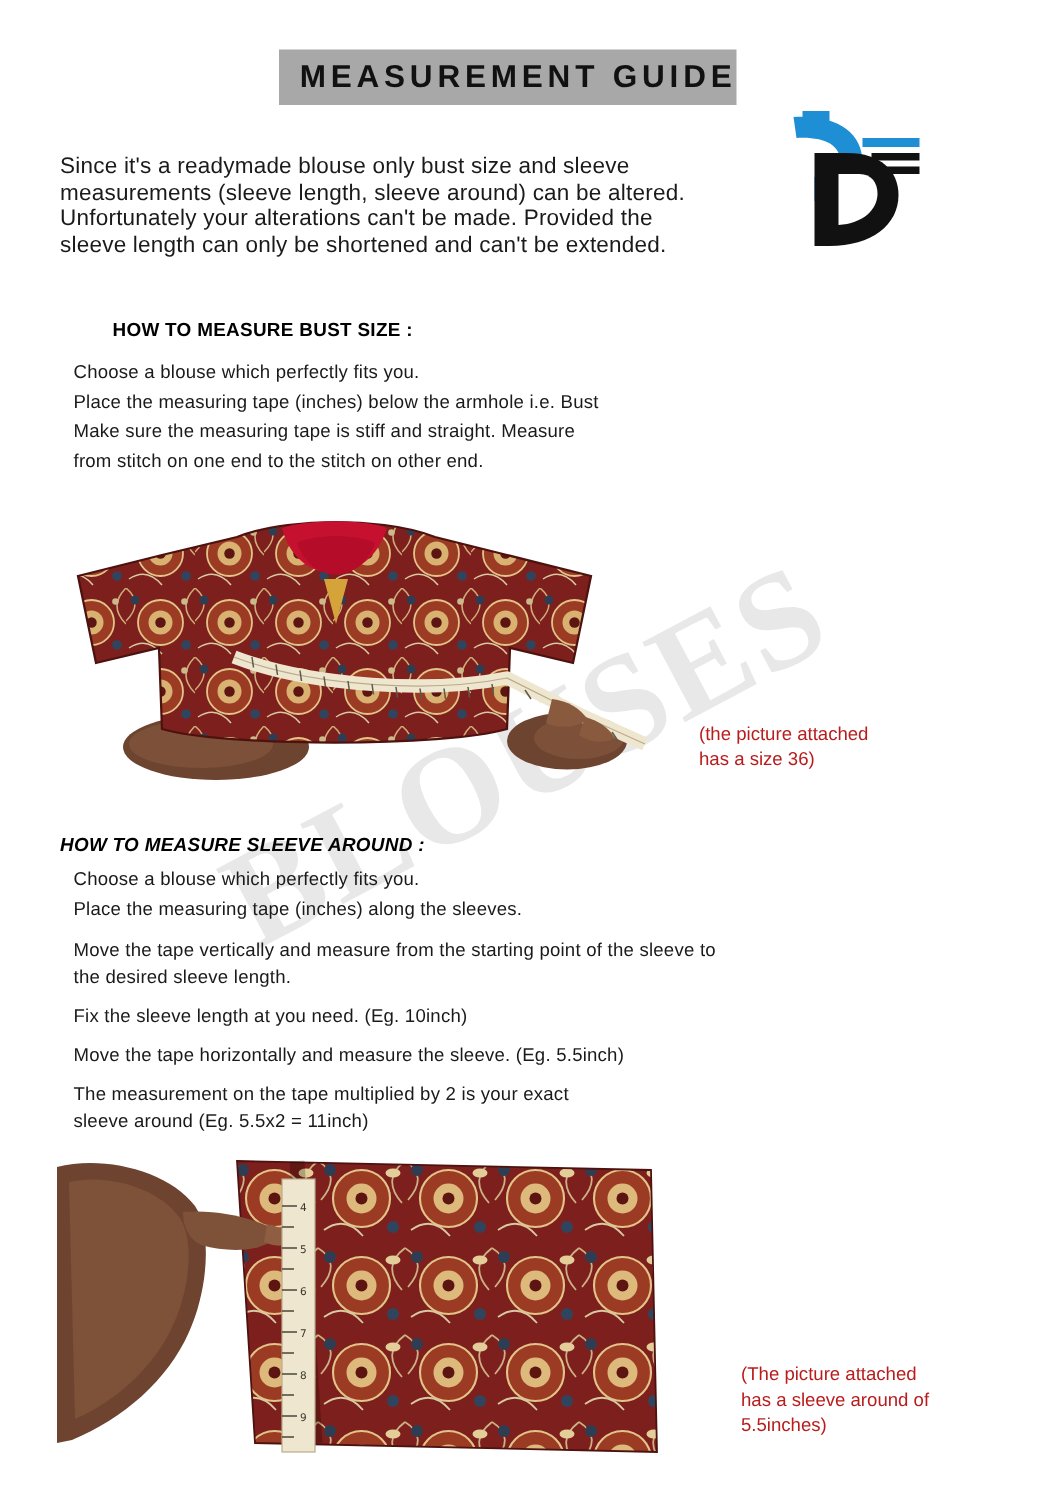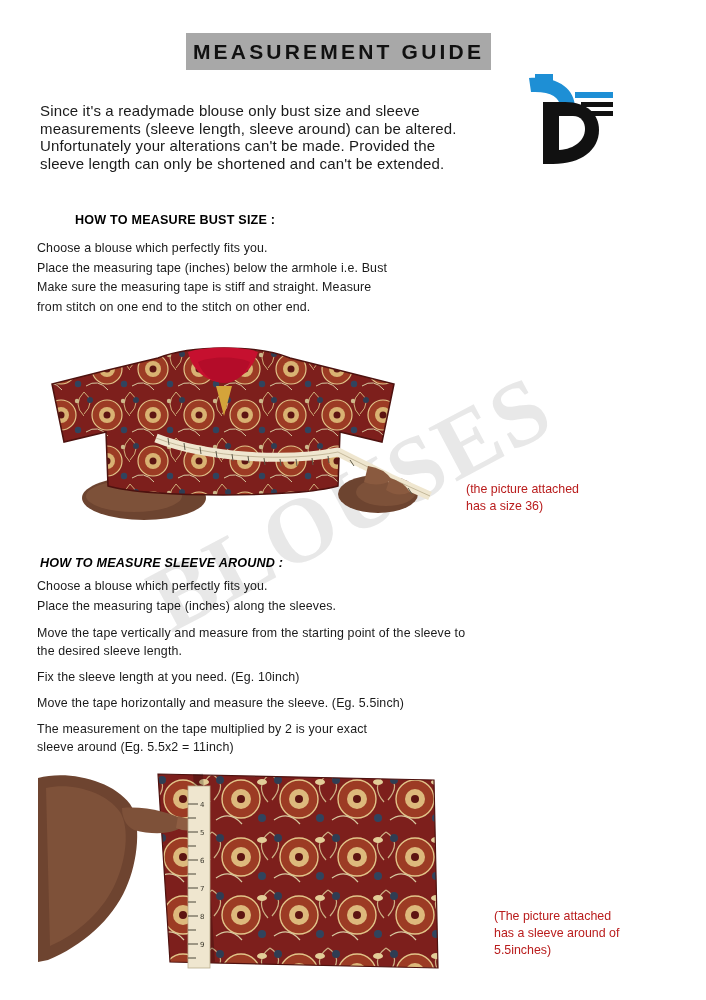--- a/index.html
+++ b/index.html
@@ -49,21 +49,21 @@
   
   .title-box {
     position: absolute;
     left: 186px;
     top: 33px;
     width: 305px;
     height: 37px;
     background: #a8a8a8;
     display: flex;
     align-items: center;
-    justify-content: center;
+    justify-content: flex-end;
     z-index: 3;
   }
   .title-box .title-text {
     font-family: "Liberation Sans", sans-serif;
     font-size: 21px;
     font-weight: 700;
     letter-spacing: 3.2px;
     color: #111111;
   }
 
@@ -108,21 +108,21 @@
     left: 37px;
     z-index: 3;
     font-size: 12.4px;
     line-height: 19.5px;
     color: #1a1a1a;
     letter-spacing: 0.15px;
   }
   .body-bust { top: 239px; width: 470px; }
   .body-sleeve1 { top: 577px; width: 470px; }
   .body-sleeve2 { top: 624px; width: 500px; line-height: 18px; }
-  .body-text div { white-space: nowrap; }
+  .body-text div { white-space: nowrap; margin-left: 12px; }
   .gap { height: 8px; }
 
   .caption {
     position: absolute;
     z-index: 3;
     font-size: 12.4px;
     line-height: 17px;
     color: #b91c1c;
   }
   .caption-bust { left: 466px; top: 481px; }

